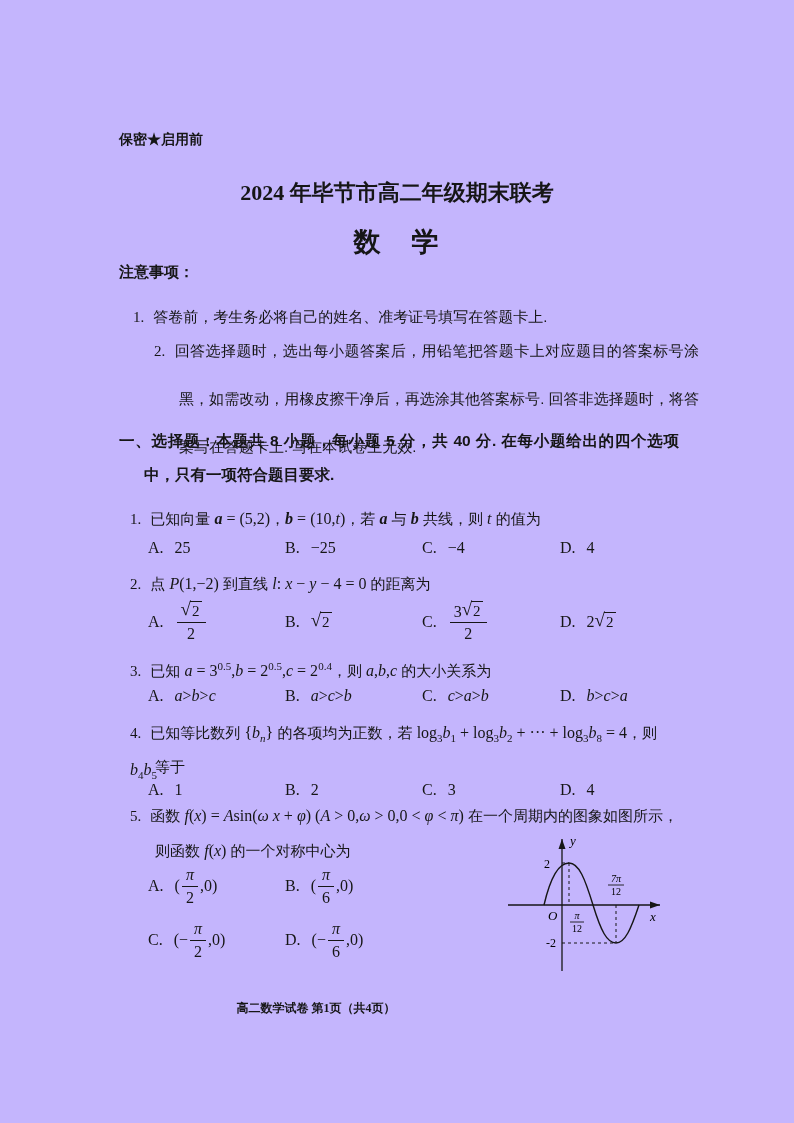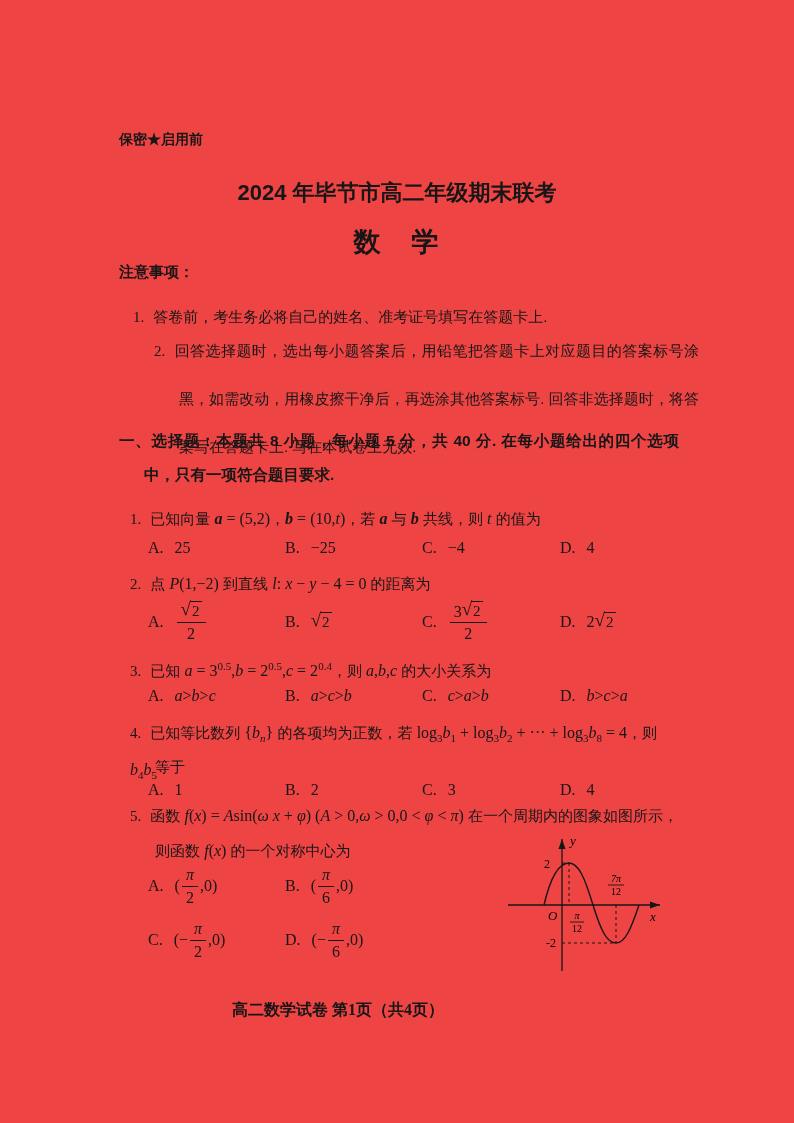--- a/index.html
+++ b/index.html
@@ -1,25 +1,25 @@
 <!DOCTYPE html>
 <html><head>
 <meta charset="utf-8">
 <style>
   html,body{margin:0;padding:0;background:#e8e8e8;}
   .page{
     position:relative; width:794px; height:1123px; margin:0 auto;
-    background:#ef4444; color:#161616; overflow:hidden;
+    background:#c4b5fd; color:#161616; overflow:hidden;
     font-family:"Liberation Sans", sans-serif; font-size:15px;
   }
   .abs{position:absolute;}
 
   .secrecy{left:119px; top:131px; font-weight:bold; font-size:14px;}
   .exam-title{left:0; top:178px; width:794px; text-align:center;
-    font-family:Liberation Sans, sans-serif; font-weight:bold; font-size:22px;}
+    font-family:Liberation Serif, serif; font-weight:bold; font-size:22px;}
   .subject-title{left:0; top:224px; width:794px; text-align:center;
     font-weight:bold; font-size:27px; letter-spacing:2px;}
 
   .notice-head{left:119px; top:263px; font-weight:bold; font-size:15px;}
   .notice-item{left:133px; width:545px; line-height:48px;}
   .notice-item .n-num{font-family:"Liberation Serif", serif; font-size:15px; margin-right:9px;}
   .notice-item .n-text{display:inline;}
   .ni-2{text-align:justify;margin-left:21px;}
   .ni-2 .n-body{display:block; padding-left:25px; text-indent:-25px; text-align:justify;}
 
@@ -49,21 +49,21 @@
     vertical-align:middle; margin:0 2px; font-family:"Liberation Serif", serif; font-size:15px; line-height:1.2;}
   .fnum{border-bottom:1.2px solid #161616; padding:0 4px 1px;}
   .fden{padding-top:1px;}
 
   .sqrt{display:inline-flex; align-items:flex-start; font-family:"Liberation Serif", serif;}
   .rad{font-size:19px; line-height:1; transform:translateY(-2px);}
   .rdc{border-top:1.3px solid #161616; font-size:15px; line-height:1.25; margin-left:-1px; padding:0 2px;}
 
   .graph{left:500px; top:831px; width:178px; height:150px;}
   .footer{left:0; top:1000px; width:632px; text-align:center;
-    font-family:"Liberation Serif", serif; font-weight:bold; font-size:16px;margin-left:22px;}
+    font-family:"Liberation Serif", serif; font-weight:bold; font-size:12px;}
 </style>
 </head>
 <body>
 
 <div class="page">
 
   <div class="abs secrecy">保密★启用前</div>
   <div class="abs exam-title">2024 年毕节市高二年级期末联考</div>
   <div class="abs subject-title">数　学</div>
 

